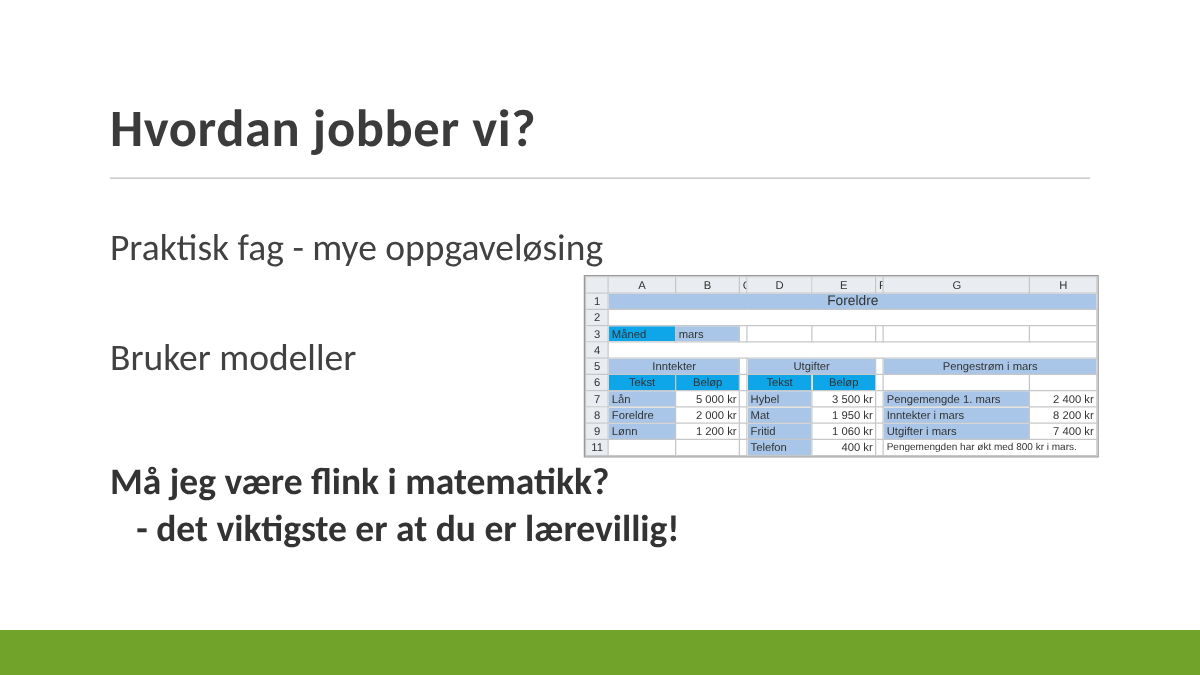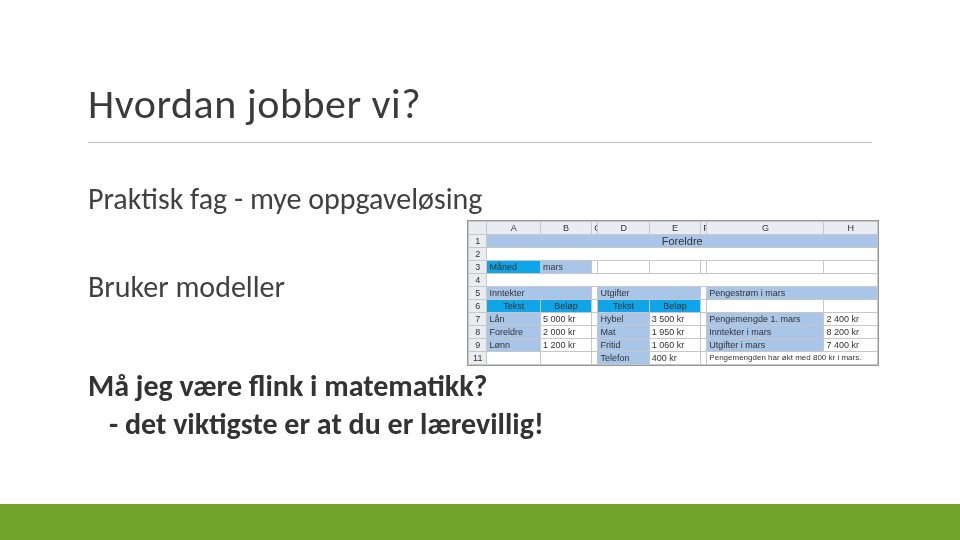--- a/index.html
+++ b/index.html
@@ -17,21 +17,21 @@
     position: relative;
     width: 960px;
     height: 540px;
     box-sizing: border-box;
   }
   .title {
     position: absolute;
     left: 88px;
     top: 78px;
     font-size: 42px;
-    font-weight: 400;
+    font-weight: 700;
     color: #3b3b3b;
     letter-spacing: 0.5px;
   }
   .title-underline {
     position: absolute;
     left: 88px;
     right: 88px;
     top: 142px;
     height: 1px;
     background: #bdbdbd;
@@ -91,27 +91,27 @@
   }
   .sheet .rowhead {
     background: #e9edf2;
     text-align: center;
     width: 18px;
     color: #333;
   }
   .sheet .blue { background: #a9c6e8; }
   .sheet .yellow { background: #0ea5e9; }
   .sheet .center { text-align: center; }
-  .sheet .right { }
+  .sheet .right { text-align: right; }
   .sheet .title-cell {
     font-size: 11px;
     text-align: center;
   }
   .sheet .section-head {
-    text-align: left;
+    text-align: center;
     font-weight: normal;
   }
 </style>
 </head>
 <body>
 
 <div class="slide">
 
   <div class="title">Hvordan jobber vi?</div>
   <div class="title-underline"></div>

